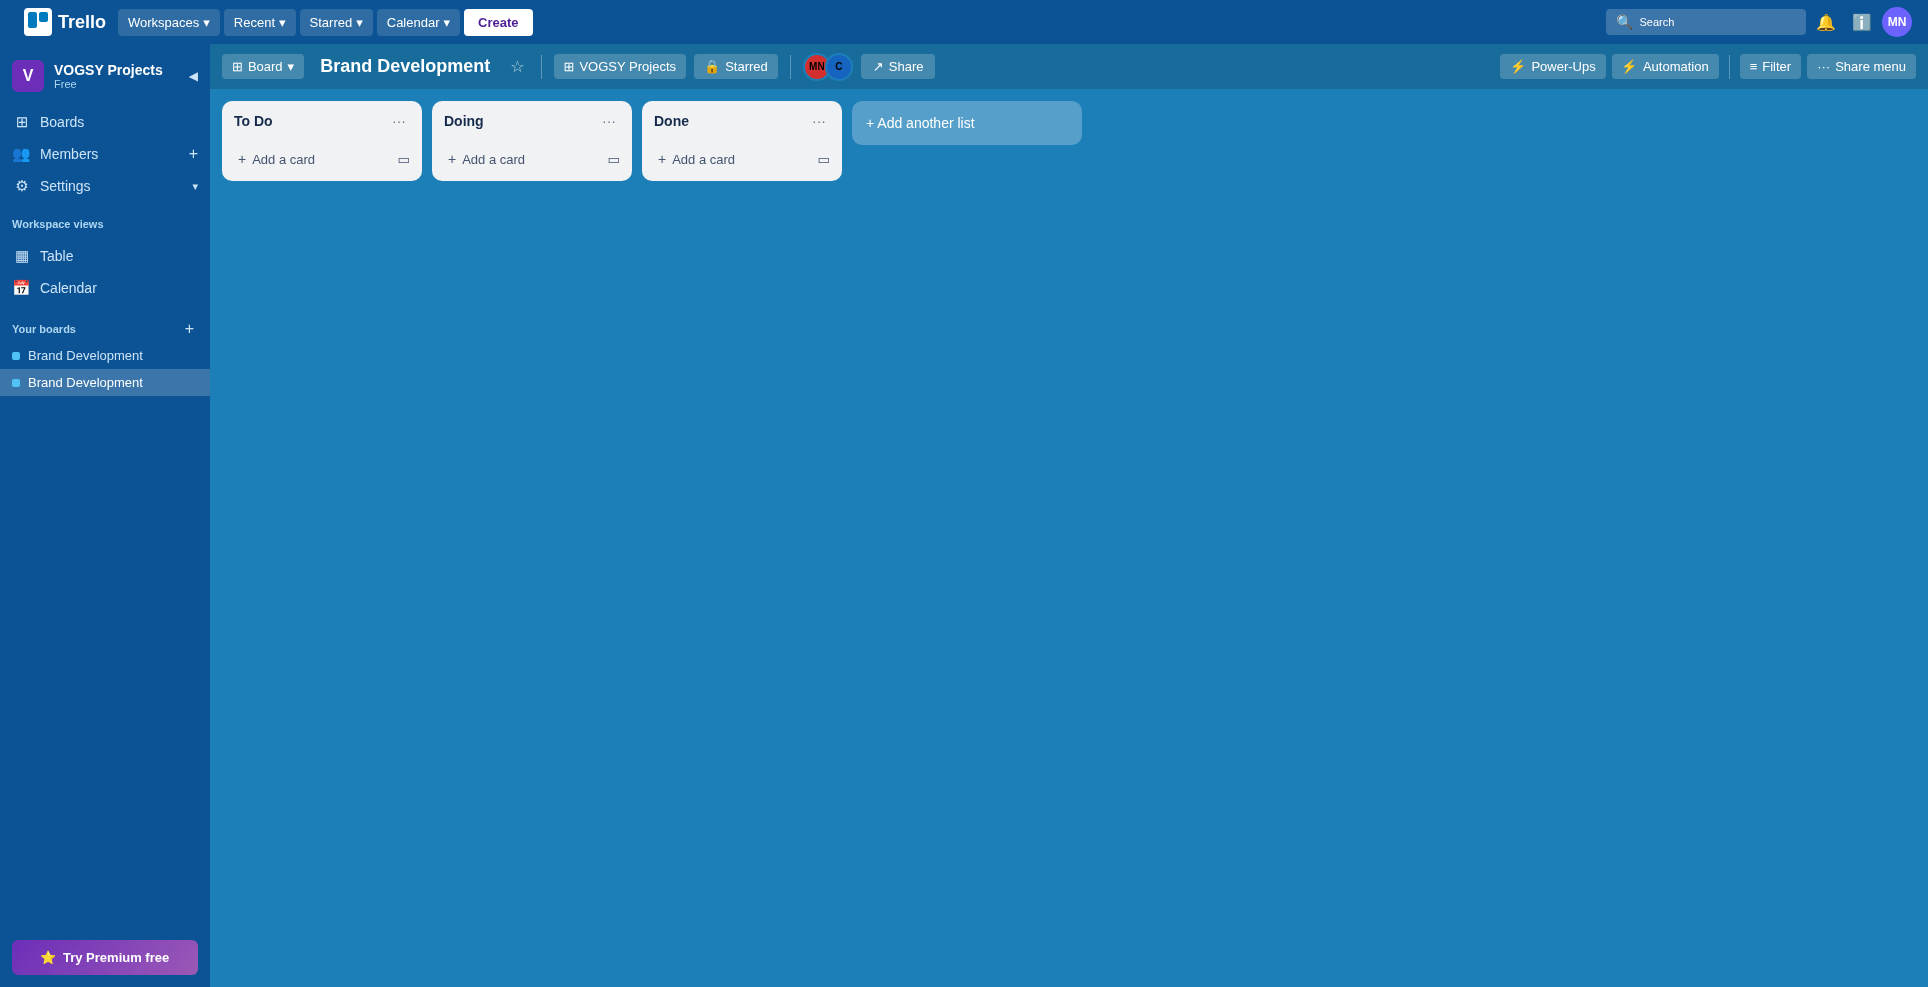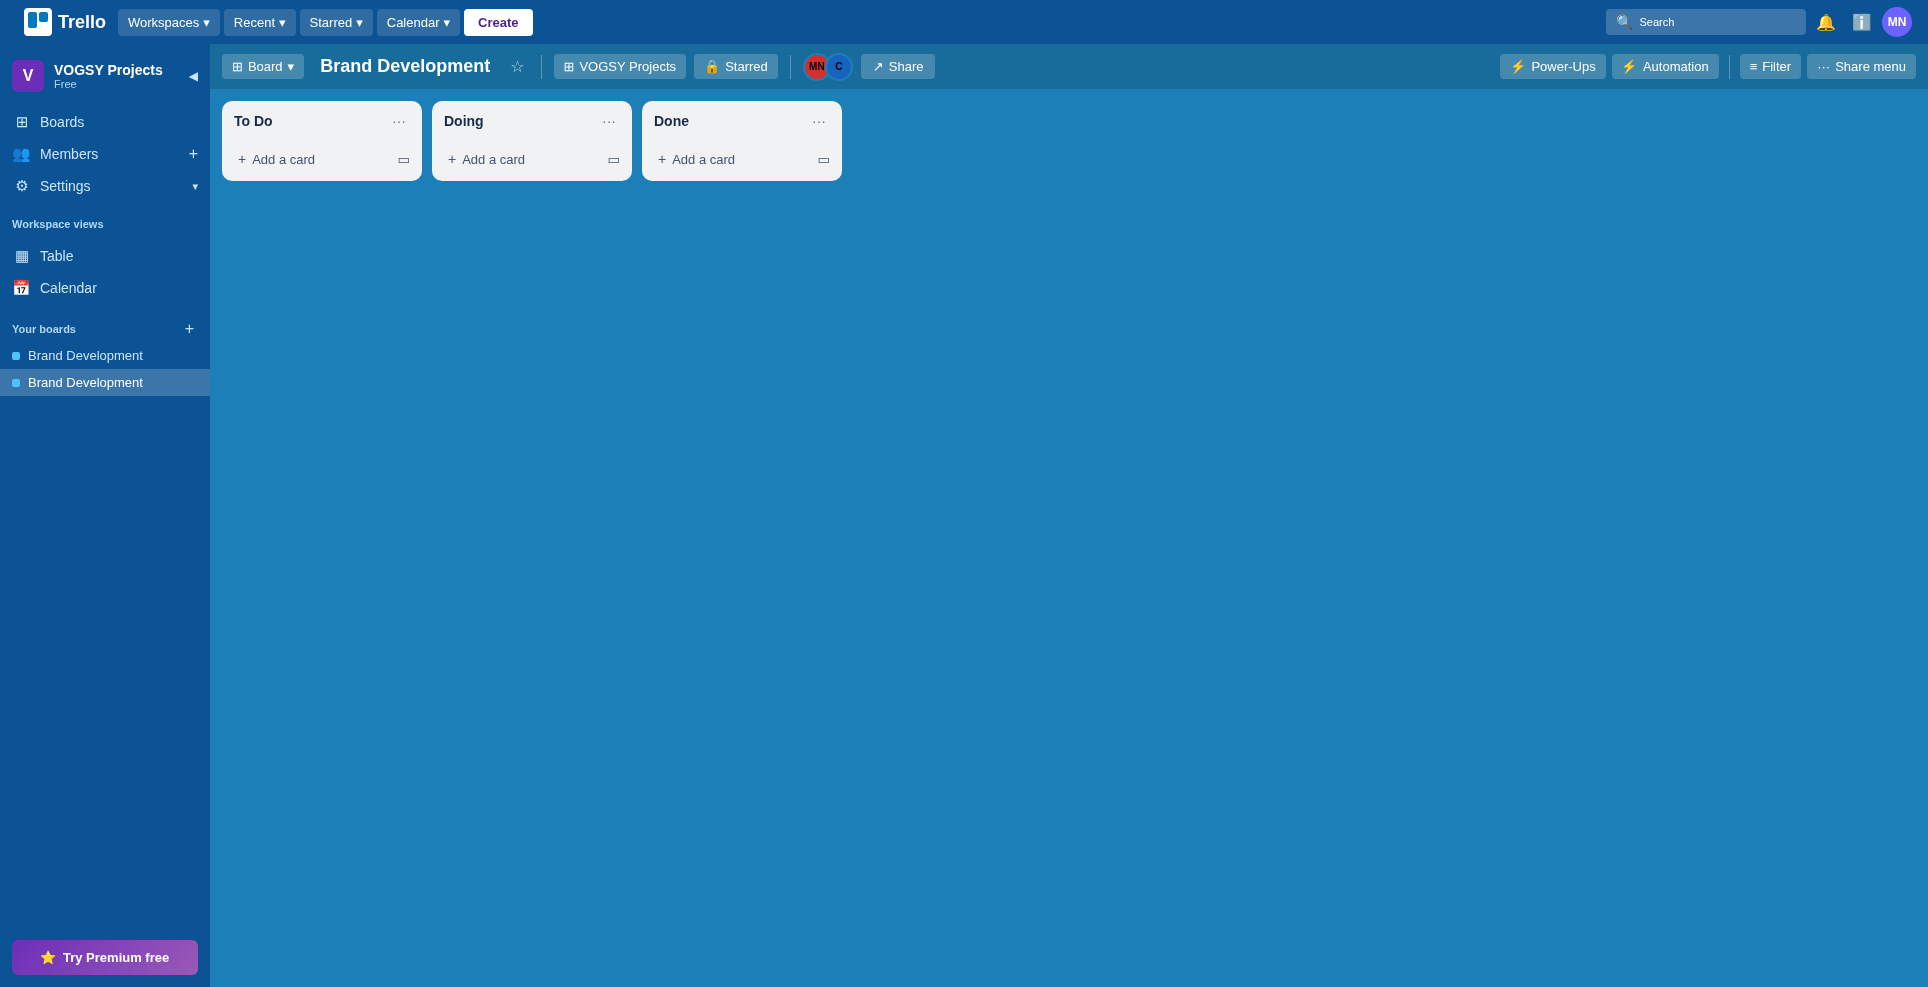--- a/index.html
+++ b/index.html
@@ -449,16 +449,19 @@
               <span class="add-card-icon">+</span>
               <span>Add a card</span>
             </button>
             <button class="card-template-btn">
               <span>▭</span>
             </button>
           </div>
         </div>
       </div>
 
+      <button class="add-list-btn">
+        <span>+ Add another list</span>
+      </button>
 
     </div>
   </div>
 </div>
 
 </body></html>

